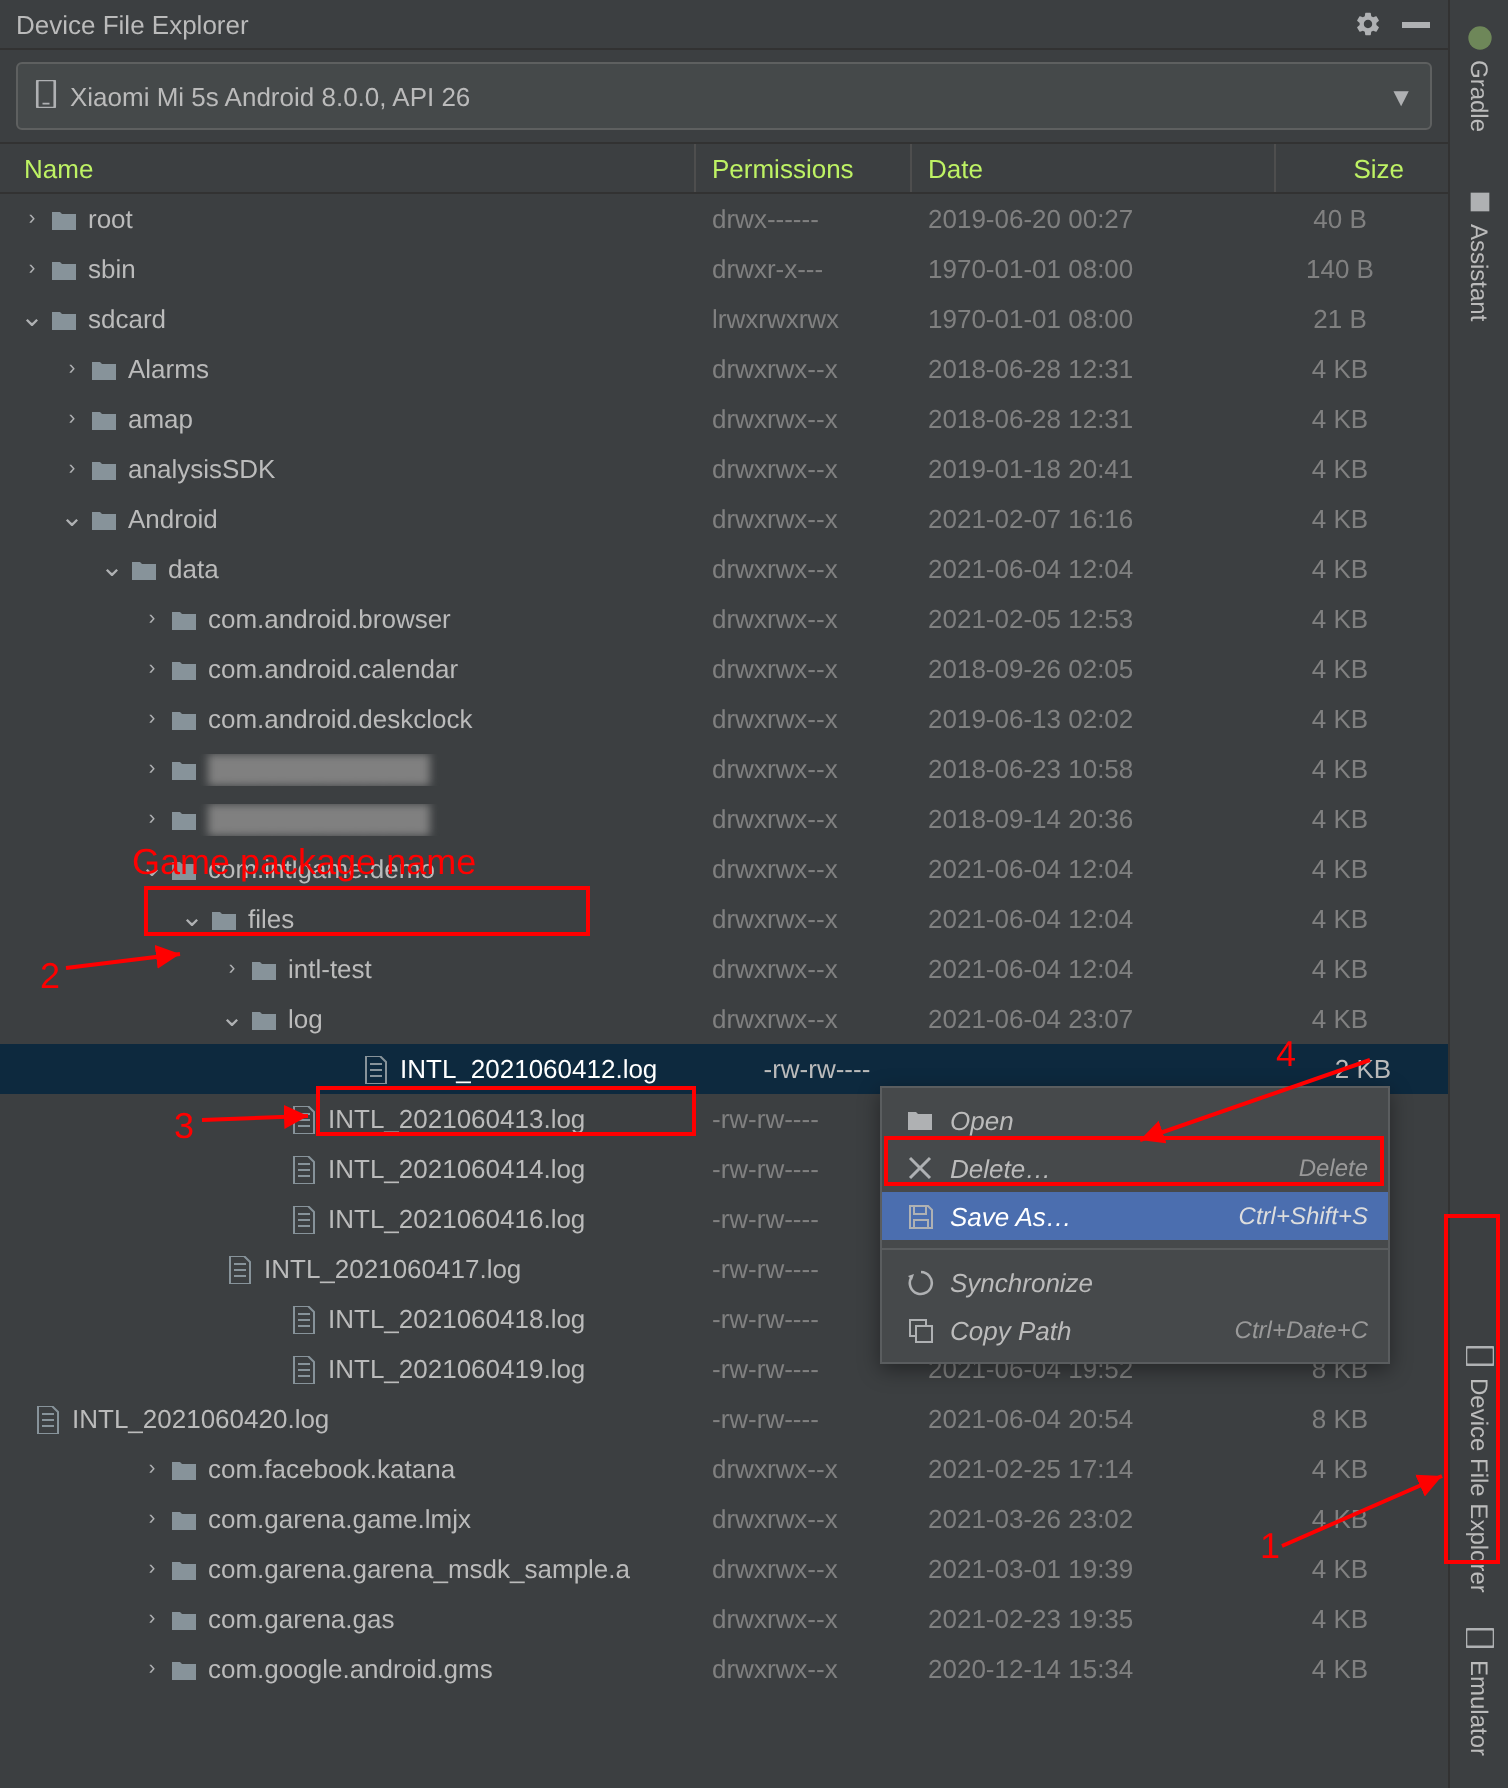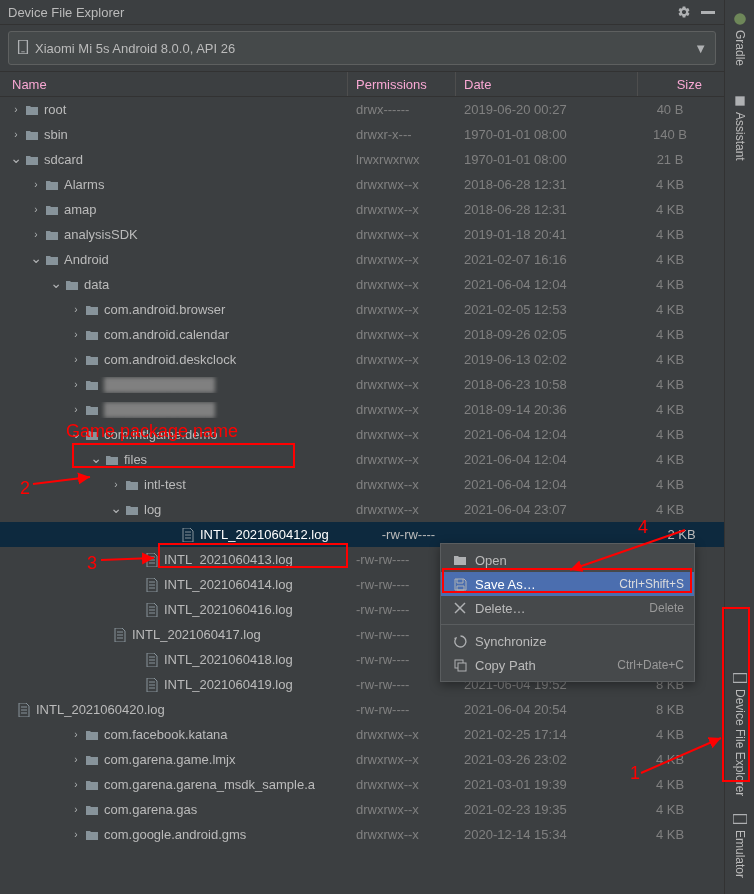--- a/index.html
+++ b/index.html
@@ -64,21 +64,21 @@
     .device-selector-arrow {
       color: #afb1b3;
     }
     .table-header {
       display: flex;
       height: 26px;
       background: #3c3f41;
       border-bottom: 1px solid #323232;
       border-top: 1px solid #323232;
       align-items: center;
-      color: #f9a8d4;
+      color: #bef264;
     }
     .col-name { width: 348px; padding-left: 12px; border-right: 1px solid #4e4e4e; height: 100%; display: flex; align-items: center;}
     .col-perm { width: 108px; padding-left: 8px; border-right: 1px solid #4e4e4e; height: 100%; display: flex; align-items: center;}
     .col-date { width: 182px; padding-left: 8px; border-right: 1px solid #4e4e4e; height: 100%; display: flex; align-items: center;}
     .col-size { width: 76px; padding-right: 12px; text-align: right; height: 100%; display: flex; align-items: center; justify-content: flex-end;}
     .tree-body {
       flex: 1;
       overflow: hidden;
     }
     .row {
@@ -163,20 +163,21 @@
       box-shadow: 0 3px 10px rgba(0,0,0,0.4);
       padding: 4px 0;
     }
     .menu-item {
       height: 24px;
       display: flex;
       align-items: center;
       padding: 0 10px;
       cursor: pointer;
       color: #bbbbbb;
+      font-style: italic;
     }
     .menu-item.highlighted {
       background: #4b6eaf;
       color: #ffffff;
     }
     .menu-icon {
       width: 18px;
       display: inline-flex;
       justify-content: center;
       margin-right: 6px;
@@ -726,38 +727,38 @@
 <div class="context-menu" id="context-menu">
     <div class="menu-item">
       <span class="menu-icon">
         <svg width="14" height="12" viewBox="0 0 14 12">
           <path d="M1 2 L5 2 L6 3 L13 3 L13 11 L1 11 Z" fill="#afb1b3"></path>
         </svg>
       </span>
       <span class="menu-label">Open</span>
       <span class="menu-shortcut"></span>
     </div>
-    <div class="menu-item highlighted">
-      <span class="menu-icon">
-        <svg width="13" height="13" viewBox="0 0 13 13">
-          <path d="M1 1 L10 1 L12 3 L12 12 L1 12 Z M3 1 L3 5 L9 5 L9 1 M3 8 L10 8 L10 12 L3 12 Z" fill="none" stroke="#afb1b3" stroke-width="1"></path>
-        </svg>
-      </span>
-      <span class="menu-label">Save As…</span>
-      <span class="menu-shortcut">Ctrl+Shift+S</span>
-    </div>
     <div class="menu-item">
       <span class="menu-icon">
         <svg width="12" height="12" viewBox="0 0 12 12">
           <line x1="1" y1="1" x2="11" y2="11" stroke="#afb1b3" stroke-width="1.5"></line>
           <line x1="11" y1="1" x2="1" y2="11" stroke="#afb1b3" stroke-width="1.5"></line>
         </svg>
       </span>
       <span class="menu-label">Delete…</span>
       <span class="menu-shortcut">Delete</span>
+    </div>
+    <div class="menu-item highlighted">
+      <span class="menu-icon">
+        <svg width="13" height="13" viewBox="0 0 13 13">
+          <path d="M1 1 L10 1 L12 3 L12 12 L1 12 Z M3 1 L3 5 L9 5 L9 1 M3 8 L10 8 L10 12 L3 12 Z" fill="none" stroke="#afb1b3" stroke-width="1"></path>
+        </svg>
+      </span>
+      <span class="menu-label">Save As…</span>
+      <span class="menu-shortcut">Ctrl+Shift+S</span>
     </div>
     <div class="menu-sep"></div>
     <div class="menu-item">
       <span class="menu-icon">
         <svg width="13" height="13" viewBox="0 0 13 13">
           <path d="M6.5 1 A5.5 5.5 0 1 1 1.5 4" fill="none" stroke="#afb1b3" stroke-width="1.3"></path>
           <path d="M0 3 L3 2 L2 5 Z" fill="#afb1b3"></path>
         </svg>
       </span>
       <span class="menu-label">Synchronize</span>

